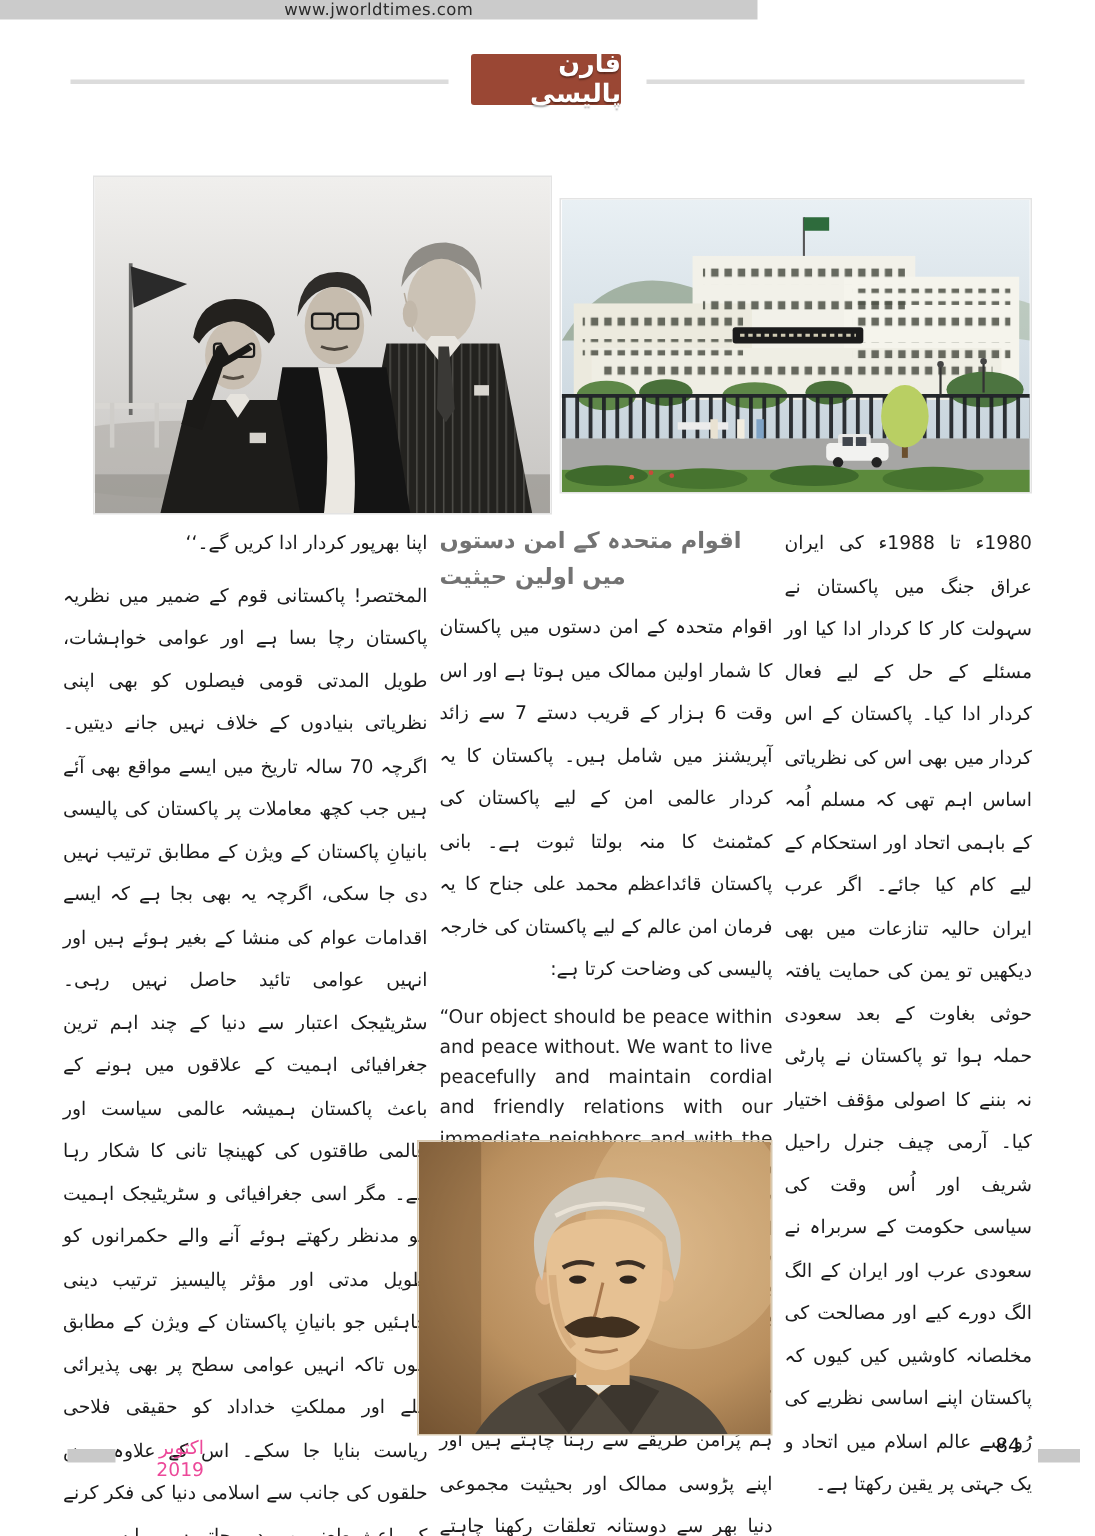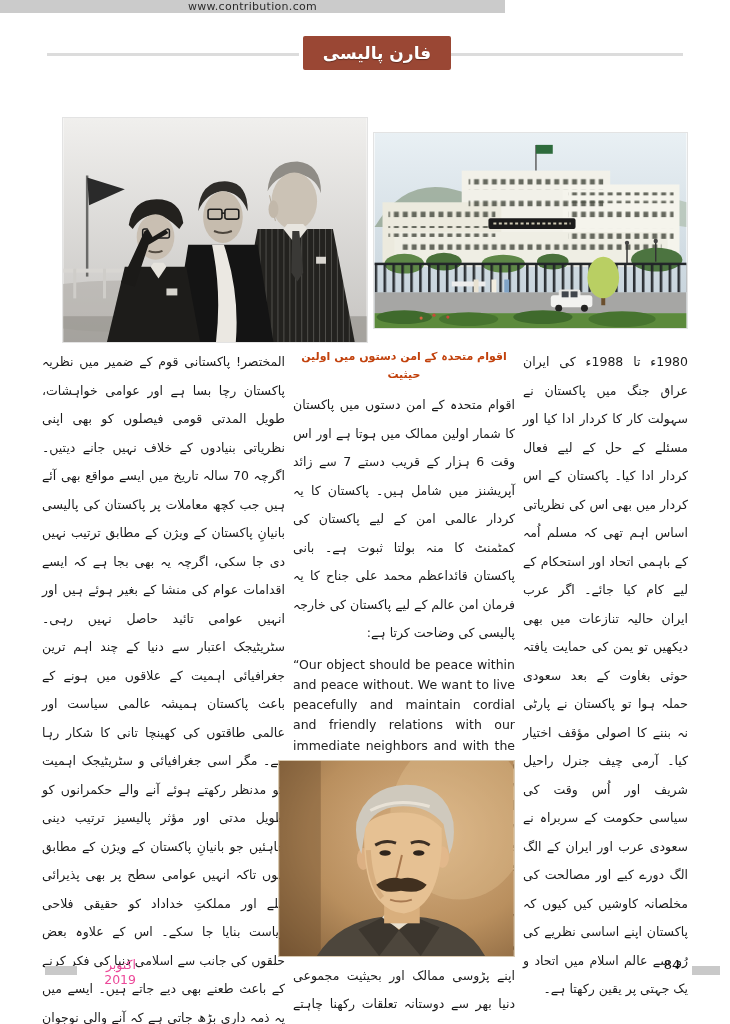--- a/index.html
+++ b/index.html
@@ -1,37 +1,37 @@
 <!DOCTYPE html>
 <html lang="ur"><head>
 <meta charset="utf-8">
 <style>
   html,body{margin:0;padding:0;background:#ffffff;}
   .page{position:relative;width:730px;height:1024px;background:#fff;overflow:hidden;
         font-family:"DejaVu Sans",sans-serif;color:#1c1c1c;}
   
-  .masthead{position:absolute;left:303px;top:36px;width:148px;height:34px;
+  .masthead{position:absolute;left:314px;top:36px;width:100px;height:34px;
             background:#9a4734;color:#fff;display:flex;align-items:center;justify-content:center;
             font-size:17px;font-weight:bold;border-radius:2px;direction:rtl;
             text-shadow:0 1px 1px rgba(0,0,0,.35);}
   .rule{position:absolute;top:53px;height:3px;background:#dcdcdc;}
   .rule-l{left:47px;width:252px;}
   .rule-r{left:431px;width:252px;}
   
   .photo{position:absolute;overflow:hidden;border:1px solid #e3e3e3;box-sizing:border-box;}
   .photo-left{left:62px;top:117px;width:306px;height:226px;}
   .photo-right{left:373px;top:132px;width:315px;height:197px;}
   .portrait{position:absolute;left:278px;top:760px;width:237px;height:197px;overflow:hidden;border:1px solid #d8c9b0;box-sizing:border-box;}
   svg{display:block;}
   
   .col{position:absolute;top:348px;direction:rtl;text-align:justify;}
   .col-left{left:42px;width:243px;}
   .col-middle{left:293px;width:222px;}
   .col-right{left:523px;width:165px;}
-  .heading{color:#c2410c;font-size:11px;font-weight:bold;text-align:center;margin:0 0 8px 0;line-height:1.6;}
+  .heading{color:#737373;font-size:15px;font-weight:bold;text-align:left;margin:0 0 8px 0;line-height:1.6;}
   .urdu{font-size:12.5px;line-height:2.28;margin:0 0 4px 0;}
   .lead{margin-bottom:6px;}
   .quote-en{direction:ltr;text-align:justify;font-size:12.5px;line-height:1.62;margin:7px 0 7px 0;color:#222;}
   
   .footer-bar{position:absolute;background:#c9c9c9;}
   .fb-left{left:45px;top:966px;width:32px;height:9px;}
   .fb-right{left:692px;top:966px;width:28px;height:9px;}
   .fb-center{left:138px;top:963px;width:505px;height:13px;background:#cbcbcb;
              display:flex;align-items:center;justify-content:center;}
   .footer-date{position:absolute;left:80px;top:957px;width:56px;direction:rtl;text-align:right;
@@ -186,20 +186,21 @@
   </div>
 
   <div class="col col-middle">
     <h3 class="heading">اقوام متحدہ کے امن دستوں میں اولین حیثیت</h3>
     <p class="urdu">اقوام متحدہ کے امن دستوں میں پاکستان کا شمار اولین ممالک میں ہوتا ہے اور اس وقت 6 ہزار کے قریب دستے 7 سے زائد آپریشنز میں شامل ہیں۔ پاکستان کا یہ کردار عالمی امن کے لیے پاکستان کی کمٹمنٹ کا منہ بولتا ثبوت ہے۔ بانی پاکستان قائداعظم محمد علی جناح کا یہ فرمان امن عالم کے لیے پاکستان کی خارجہ پالیسی کی وضاحت کرتا ہے:</p>
     <p class="quote-en">“Our object should be peace within and peace without. We want to live peacefully and maintain cordial and friendly relations with our immediate neighbors and with the world at large. We have no aggressive designs against any one. We stand by the United Nations Charter and will gladly make our full contribution to the peace and prosperity of the world”.</p>
     <p class="urdu">’’ہمارا مقصد اندرونی و بیرونی امن ہے۔ ہم پُرامن طریقے سے رہنا چاہتے ہیں اور اپنے پڑوسی ممالک اور بحیثیت مجموعی دنیا بھر سے دوستانہ تعلقات رکھنا چاہتے ہیں۔ ہم اقوامِ متحدہ کے چارٹر کے ساتھ کھڑے ہیں اور بخوشی دنیا میں امن و خوشحالی کے لیے</p>
   </div>
 
   <div class="col col-left">
+    <p class="urdu lead">اپنا بھرپور کردار ادا کریں گے۔‘‘</p>
     <p class="urdu">المختصر! پاکستانی قوم کے ضمیر میں نظریہ پاکستان رچا بسا ہے اور عوامی خواہشات، طویل المدتی قومی فیصلوں کو بھی اپنی نظریاتی بنیادوں کے خلاف نہیں جانے دیتیں۔ اگرچہ 70 سالہ تاریخ میں ایسے مواقع بھی آئے ہیں جب کچھ معاملات پر پاکستان کی پالیسی بانیانِ پاکستان کے ویژن کے مطابق ترتیب نہیں دی جا سکی، اگرچہ یہ بھی بجا ہے کہ ایسے اقدامات عوام کی منشا کے بغیر ہوئے ہیں اور انہیں عوامی تائید حاصل نہیں رہی۔ سٹریٹیجک اعتبار سے دنیا کے چند اہم ترین جغرافیائی اہمیت کے علاقوں میں ہونے کے باعث پاکستان ہمیشہ عالمی سیاست اور عالمی طاقتوں کی کھینچا تانی کا شکار رہا ہے۔ مگر اسی جغرافیائی و سٹریٹیجک اہمیت کو مدنظر رکھتے ہوئے آنے والے حکمرانوں کو طویل مدتی اور مؤثر پالیسیز ترتیب دینی چاہئیں جو بانیانِ پاکستان کے ویژن کے مطابق ہوں تاکہ انہیں عوامی سطح پر بھی پذیرائی ملے اور مملکتِ خداداد کو حقیقی فلاحی ریاست بنایا جا سکے۔ اس کے علاوہ بعض حلقوں کی جانب سے اسلامی دنیا کی فکر کرنے کے باعث طعنے بھی دیے جاتے ہیں۔ ایسے میں یہ ذمہ داری بڑھ جاتی ہے کہ آنے والی نوجوان نسل اس حقیقت سے آشنا ہو کہ کن کٹھن حالات میں قیام پاکستان ممکن ہوا اور گزشتہ 70 سالوں میں ہم نے کس قدر عالمی اور علاقائی سازشوں کا سامنا کیا ہے۔ یہ ایک اٹل حقیقت ہے کہ ہماری بقا اپنے نظریے کی حفاظت میں ہے اور مشکل وقت کے گلے شکوے کرنے کے بجائے ہمیں اپنا کردار ادا کرنا ہوگا کیوں کہ:</p>
 
   </div>
 
   <div class="portrait">
     <svg width="235" height="195" viewBox="0 0 237 197" xmlns="http://www.w3.org/2000/svg">
       <defs>
         <radialGradient id="sep" cx="0.62" cy="0.38" r="0.9">
           <stop offset="0" stop-color="#d8b184"></stop>
             <stop offset="0.55" stop-color="#b98f5e"></stop>
@@ -234,18 +235,18 @@
       <path d="M124,95 L119,116 q-3,6 2,8 l6,1" stroke="#a8784e" stroke-width="2" fill="none"></path>
 
       <path d="M98,125 Q111,115 123,119 Q135,115 149,125 Q143,135 123,131 Q104,135 98,125 Z" fill="#41301f"></path>
       <path d="M112,140 q11,4 22,0" stroke="#a87a52" stroke-width="2" fill="none"></path>
     </svg>
   </div>
 
   <div class="footer-bar fb-left"></div>
   <div class="footer-date">اکتوبر 2019</div>
   <div class="fb-center">
-    <span class="footer-url">www.contribution.com</span>
+    <span class="footer-url">www.jworldtimes.com</span>
   </div>
   <div class="footer-page">84</div>
   <div class="footer-bar fb-right"></div>
 
 </div>
 
 </body></html>

